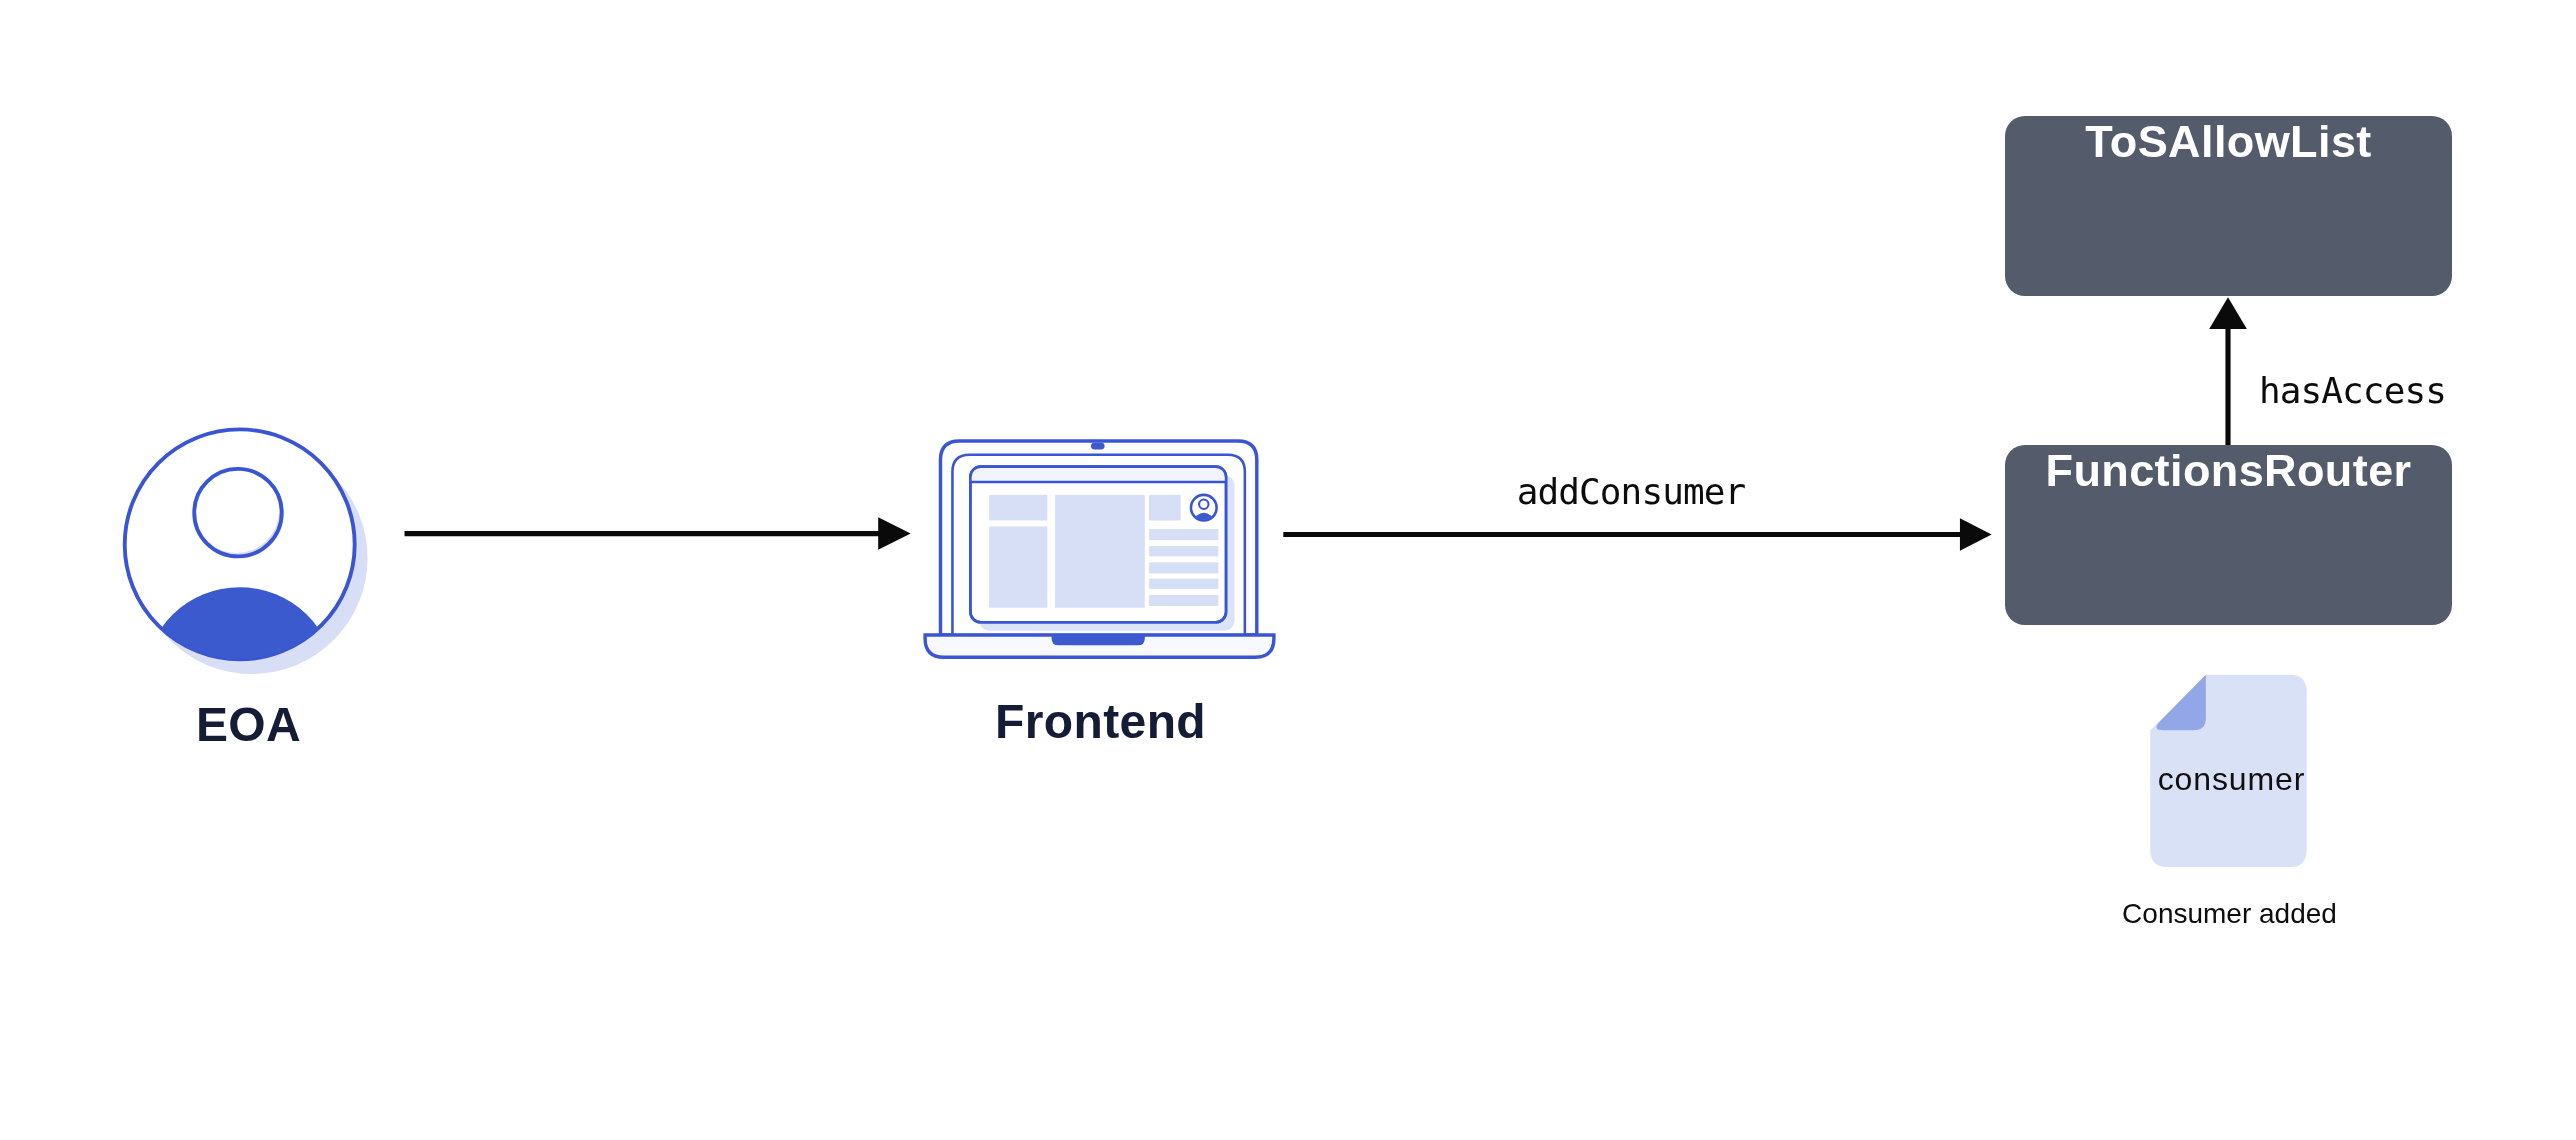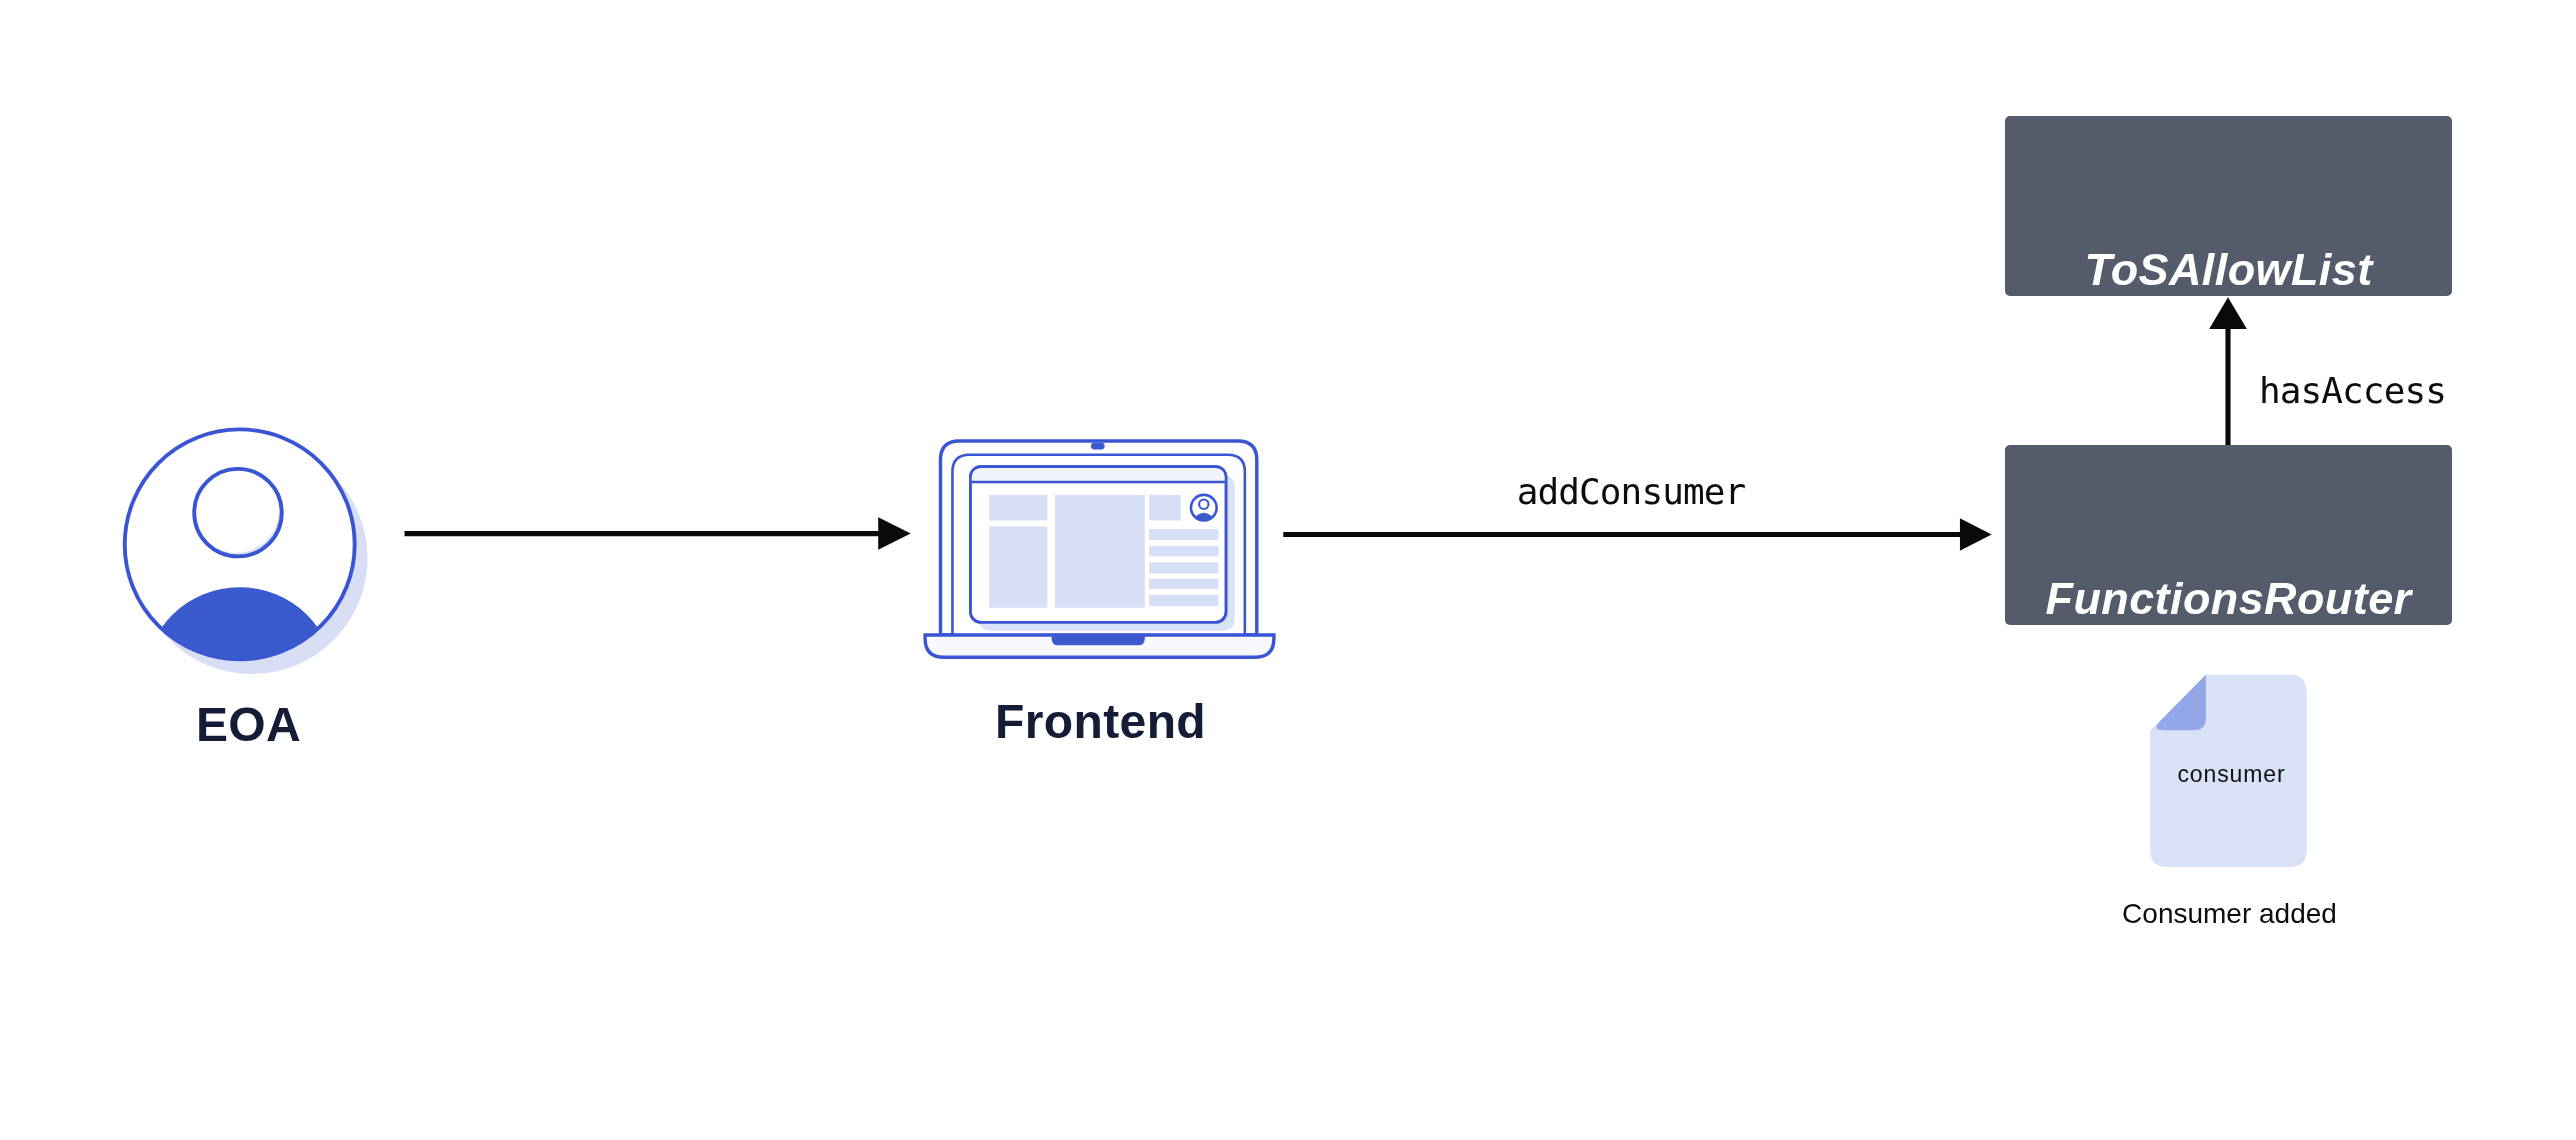--- a/index.html
+++ b/index.html
@@ -1,24 +1,24 @@
 <!DOCTYPE html>
 <html style="font-size:13.7px"><head>
 <meta charset="utf-8">
 <style>
   html,body{margin:0;padding:0;background:#ffffff;}
   #canvas{position:relative;width:2576px;height:1140px;background:#ffffff;overflow:hidden;
           font-family:"Liberation Sans",sans-serif;}
   .abs{position:absolute;}
   .node-label{font-weight:bold;color:#141c36;font-size:48px;text-align:center;letter-spacing:0.4px;}
   .mono-label{font-family:"DejaVu Sans Mono",monospace;font-size:36px;letter-spacing:-0.9px;color:#0c0c0c;white-space:nowrap;}
-  .slate-box{background:#545b6b;border-radius:5px;display:flex;align-items:flex-end;justify-content:center;font-style:italic;}
+  .slate-box{background:#545b6b;border-radius:20px;display:flex;align-items:flex-start;justify-content:center;}
   .slate-box .box-title{color:#ffffff;font-weight:bold;font-size:45px;letter-spacing:0.4px;}
   .caption{font-size:28px;color:#0d0d0d;text-align:center;}
-  .file-label{font-size:23px;letter-spacing:0.9px;color:#101010;text-align:center;}
+  .file-label{font-size:32px;letter-spacing:0.9px;color:#101010;text-align:center;}
   svg{display:block;}
 </style>
 </head>
 <body>
 
 <div id="canvas">
 
   <svg class="abs" style="left:0;top:0" width="2576" height="1140" viewBox="0 0 3007 1331">
     <g>
       <line x1="472" y1="623" x2="1027" y2="623" stroke="#0a0a0a" stroke-width="6"></line>

